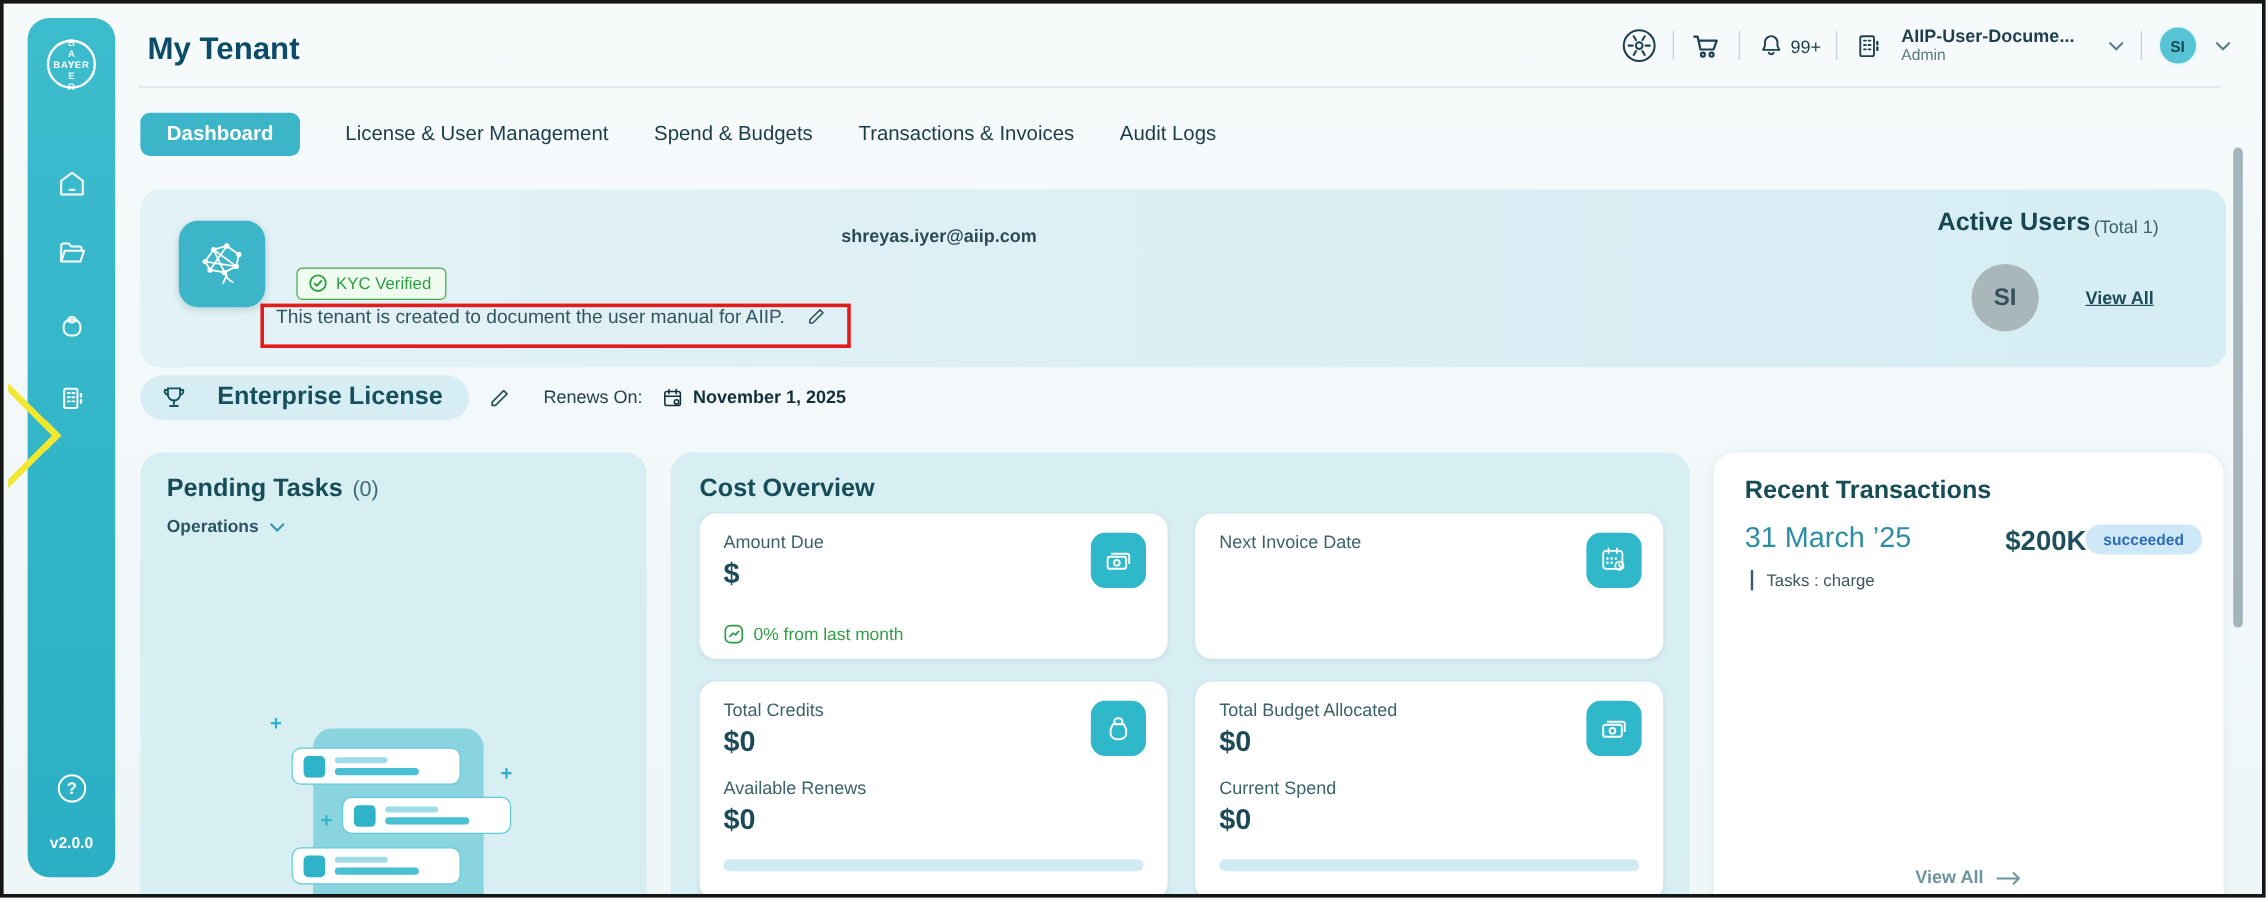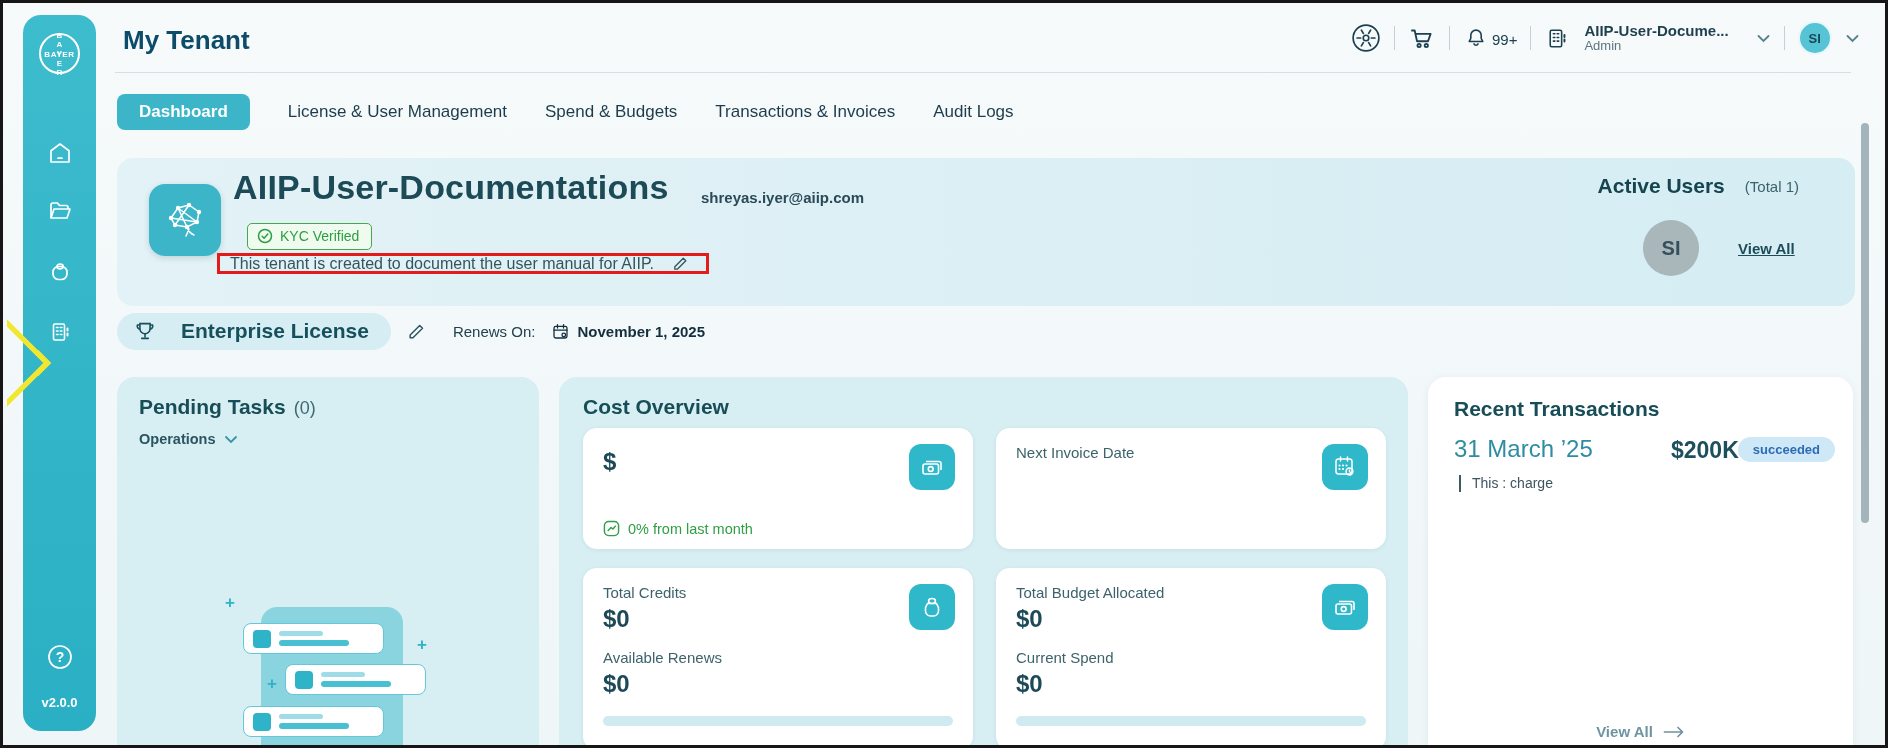--- a/index.html
+++ b/index.html
@@ -49,24 +49,24 @@
   .banner{ position:absolute; left:114px; top:155px; width:1738px; height:148px; border-radius:16px;
            background:linear-gradient(90deg,#e3f2f6,#d5edf3); }
   .tenant-tile{ position:absolute; left:32px; top:26px; width:72px; height:72px; border-radius:16px;
                 background:#3cb5c8; display:flex; align-items:center; justify-content:center;
                 box-shadow:0 2px 6px rgba(23,77,87,.18); }
   .tenant-name{ position:absolute; left:116px; top:10px; font-size:34px; font-weight:800; color:#1c4a57; letter-spacing:.2px; }
   .tenant-email{ position:absolute; left:584px; top:31px; font-size:15px; font-weight:bold; color:#2a4a58; }
   .kyc-badge{ position:absolute; left:130px; top:65px; display:flex; align-items:center; gap:7px;
               padding:4px 12px 5px 9px; border:1px solid #45a84c; border-radius:5px;
               background:#eefbee; color:#2f9e43; font-size:14px; }
-  .desc-highlight{ position:absolute; left:100px; top:95px; width:492px; height:21px;
-                   border:3px solid #e31b1b; display:flex; align-items:center; padding:0 10px; gap:18px; }
+  .desc-highlight{ position:absolute; left:100px; top:95px; width:492px; height:37px;
+                   border:3px solid #e31b1b; display:flex; align-items:flex-start; padding:0 10px; gap:18px; }
   .tenant-desc{ font-size:16px; color:#33555e; }
-  .active-users{ position:absolute; right:56px; top:16px; display:flex; align-items:center; gap:20px; }
+  .active-users{ position:absolute; right:56px; top:16px; display:flex; align-items:flex-end; gap:3px; }
   .active-users-title{ font-size:21px; font-weight:bold; color:#16454f; }
   .active-users-total{ font-size:15px; color:#3c626c; }
   .avatar-lg{ position:absolute; left:1526px; top:62px; width:56px; height:56px; border-radius:50%;
               background:#a9b6ba; display:flex; align-items:center; justify-content:center;
               font-size:20px; font-weight:bold; color:#33505c; cursor:pointer; }
   .view-all-users{ position:absolute; left:1621px; top:82px; font-size:15px; font-weight:bold;
                    color:#1d4c59; text-decoration:underline; cursor:pointer; }
 
   
   .license-row{ position:absolute; left:114px; top:310px; display:flex; align-items:center; gap:16px; }
@@ -276,21 +276,20 @@
               <circle cx="28" cy="9" r="2.2"></circle>
               <circle cx="38" cy="16" r="2.2"></circle>
               <circle cx="36" cy="26" r="2.2"></circle>
               <circle cx="26" cy="31" r="2.2"></circle>
               <circle cx="14" cy="29" r="2.2"></circle>
             </g>
         </svg>
       </span>
     </div>
 
-    <div class="tenant-name">AIIP-User-Documentations</div>
     <div class="tenant-email">shreyas.iyer@aiip.com</div>
 
     <div class="kyc-badge">
       <span>
         <svg width="16" height="16" viewBox="0 0 16 16" fill="none" stroke="#2f9e43" stroke-width="1.5">
             <circle cx="8" cy="8" r="6.5"></circle>
             <path d="M5.2 8.3l1.9 1.9 3.7-4.2" stroke-linecap="round" stroke-linejoin="round"></path>
           </svg>
       </span>
       <span>KYC Verified</span>
@@ -380,20 +379,21 @@
     </div>
     <span class="illus-plus" style="left:108px; top:216px">+</span>
     <span class="illus-plus" style="left:300px; top:258px">+</span>
     <span class="illus-plus" style="left:150px; top:297px">+</span>
   </section>
 
   <section class="panel panel-teal cost">
     <div class="panel-title cost-title">Cost Overview</div>
 
     <div class="metric-card" style="left:24px; top:51px; height:121px">
+      <div class="metric-label">Amount Due</div>
       <div class="metric-value">$</div>
       <div class="metric-icon">
         <svg width="28" height="28" viewBox="0 0 28 28" fill="none" stroke="#fff" stroke-width="1.6">
             <path d="M8 8.5h13a2 2 0 0 1 2 2V17"></path>
             <rect x="5" y="11" width="15.5" height="10" rx="2"></rect>
             <circle cx="12.7" cy="16" r="2.4"></circle>
           </svg>
       </div>
       <div class="trend-row">
         <span>
@@ -447,21 +447,21 @@
       <div class="metric-value">$0</div>
       <div class="progress"></div>
     </div>
   </section>
 
   <section class="panel trans">
     <div class="panel-title trans-title">Recent Transactions</div>
     <div class="trans-date">31 March ’25</div>
     <div class="trans-amount">$200K</div>
     <div class="trans-status">succeeded</div>
-    <div class="trans-type">This : charge</div>
+    <div class="trans-type">Tasks : charge</div>
     <div class="trans-viewall">
       <span>View All</span>
       <span>
         <svg width="22" height="12" viewBox="0 0 22 12" fill="none" stroke="#6d94a1" stroke-width="1.7" stroke-linecap="round" stroke-linejoin="round">
             <path d="M1.5 6h18M19.5 6l-4.5-4.5M19.5 6L15 10.5"></path>
           </svg>
       </span>
     </div>
   </section>
 

